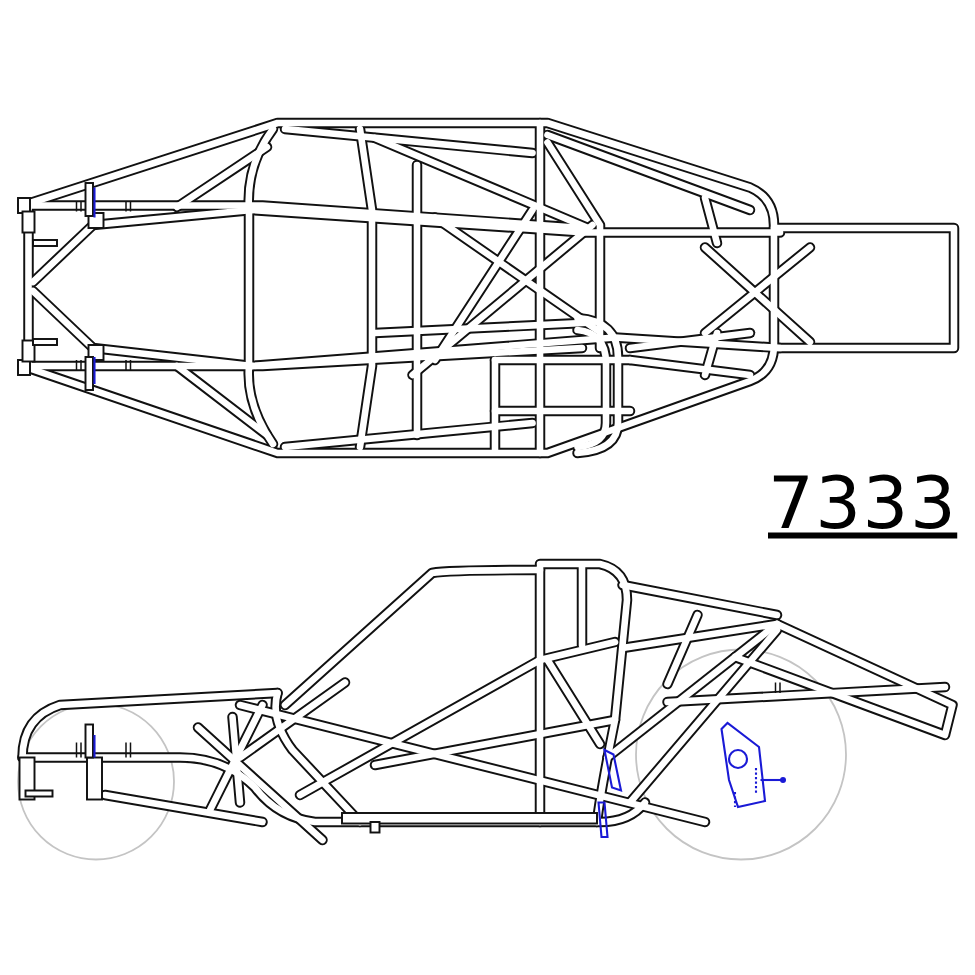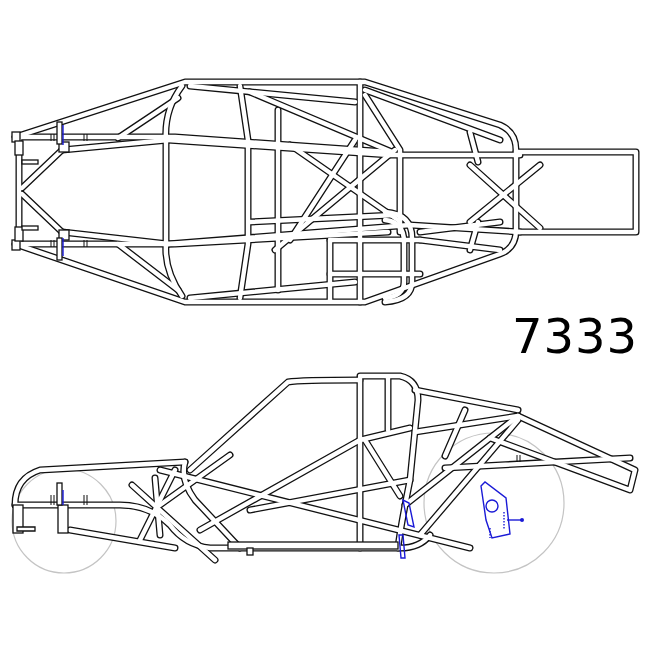--- a/index.html
+++ b/index.html
@@ -4,21 +4,21 @@
 <style>
   html, body { margin:0; padding:0; background:#ffffff; }
   body { width:650px; height:650px; overflow:hidden; position:relative; font-family:"DejaVu Sans", sans-serif; }
   #canvas { position:absolute; left:0; top:0; width:650px; height:650px; }
   .tube-o { fill:none; stroke:#111111; stroke-width:7; stroke-linecap:round; stroke-linejoin:round; }
   .tube-i { fill:none; stroke:#ffffff; stroke-width:4.4; stroke-linecap:round; stroke-linejoin:round; }
   .plate { fill:#ffffff; stroke:#111111; stroke-width:1.3; }
   .wheel { fill:none; stroke:#c4c4c4; stroke-width:1.2; }
   .blue { fill:none; stroke:#1a1ad6; stroke-width:1.4; }
   .blue-fill { fill:#1a1ad6; }
-  .label-number { position:absolute; left:512px; top:312px; font-family:"DejaVu Sans", sans-serif; font-size:48px; color:#000; letter-spacing:1px; line-height:1; }
+  .label-number { position:absolute; left:512px; top:312px; font-family:"DejaVu Sans", sans-serif; font-size:48px; color:#000; letter-spacing:1px; line-height:1;text-decoration:underline; }
 </style>
 </head>
 <body>
 
 <svg id="canvas" viewBox="0 0 650 650" xmlns="http://www.w3.org/2000/svg">
   <defs>
 
     <g id="topTubes">
 
       <path d="M15,137 L185,82 L365,82 L500,125 Q516,132 516,150 L516,230 Q516,248 500,254 L365,302 L185,302 L15,244"></path>

